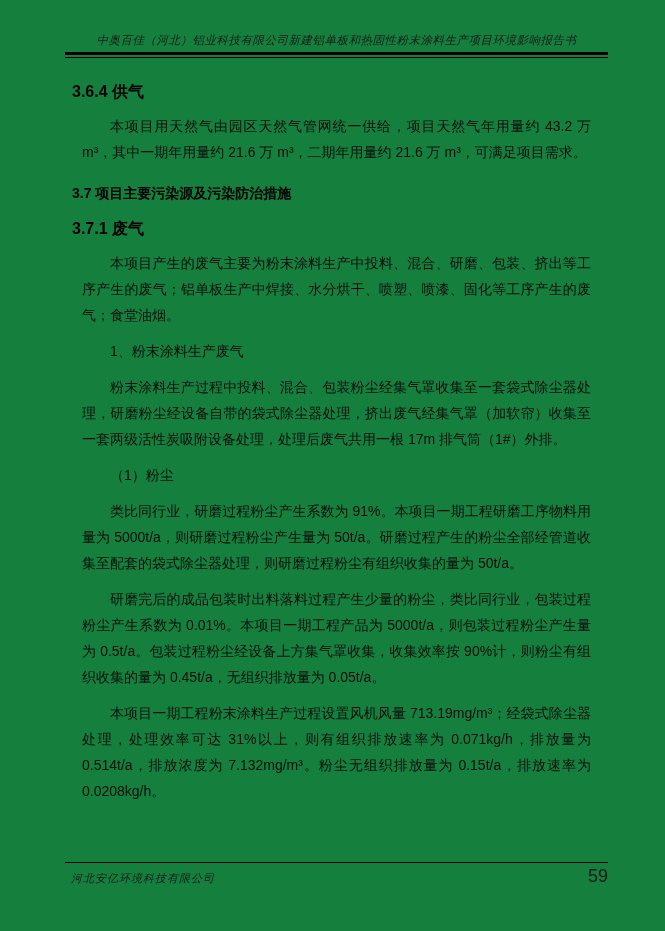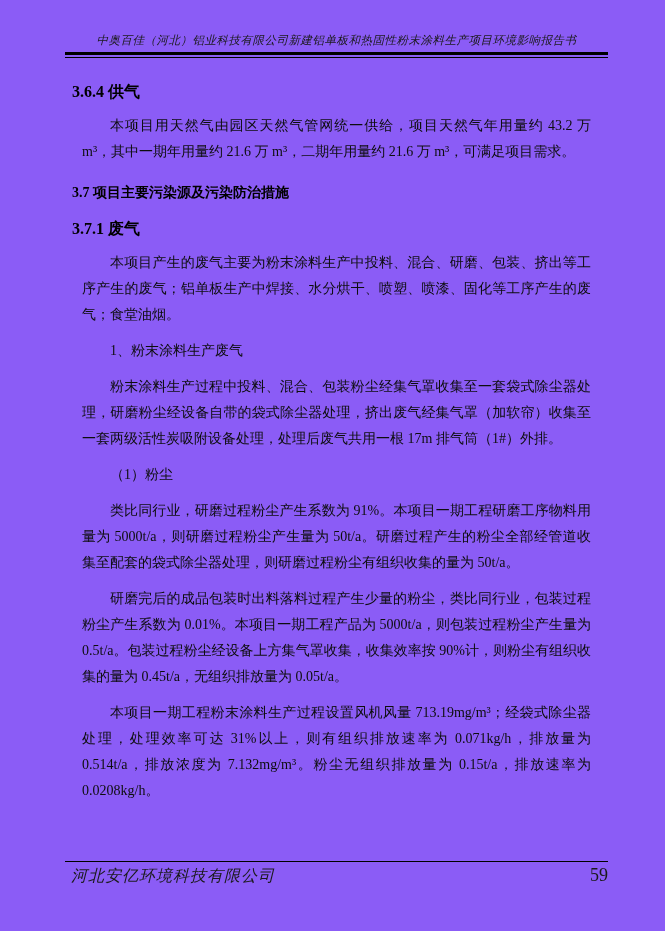--- a/index.html
+++ b/index.html
@@ -4,23 +4,23 @@
 <style>
   html, body {
     margin: 0;
     padding: 0;
     background: #ffffff;
   }
   .page {
     position: relative;
     width: 665px;
     height: 931px;
-    background: #8b5cf6;
+    background: #15803d;
     color: #111111;
-    font-family: Liberation Serif, serif;
+    font-family: Liberation Sans, sans-serif;
     overflow: hidden;
     display: flex;
     flex-direction: column;
     box-sizing: border-box;
   }
   
   .running-header {
     padding: 33px 57px 0 65px;
   }
   .header-title {
@@ -81,21 +81,21 @@
     height: 0;
   }
   .footer-row {
     display: flex;
     justify-content: space-between;
     align-items: baseline;
     padding: 3px 0 44px 6px;
   }
   .footer-company {
     font-style: italic;
-    font-size: 16px;
+    font-size: 11px;
     letter-spacing: 1px;
     color: #1a1a1a;
   }
   .footer-page-number {
     font-size: 18px;
     color: #1a1a1a;
   }
 </style>
 </head>
 <body>

